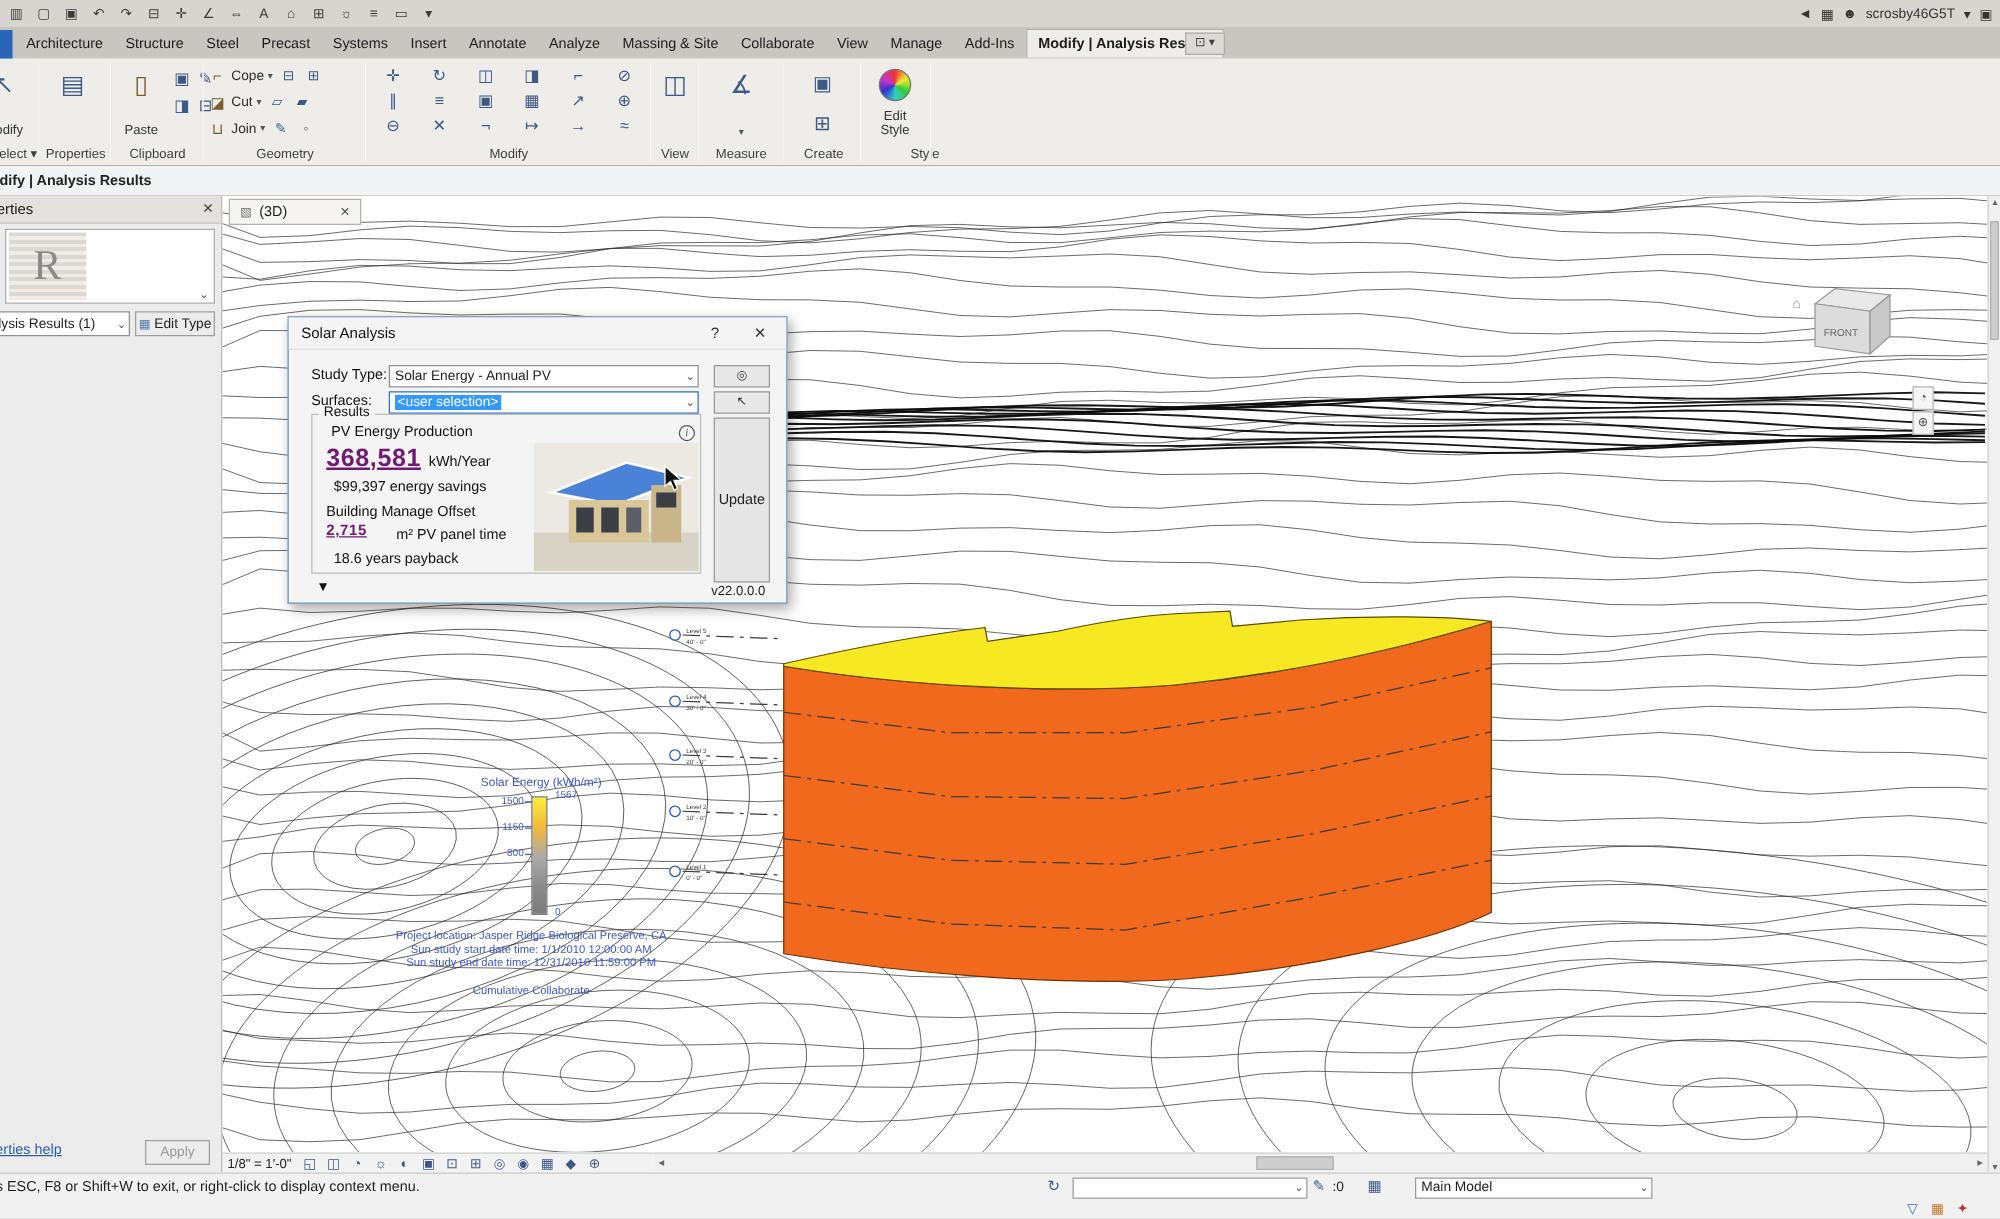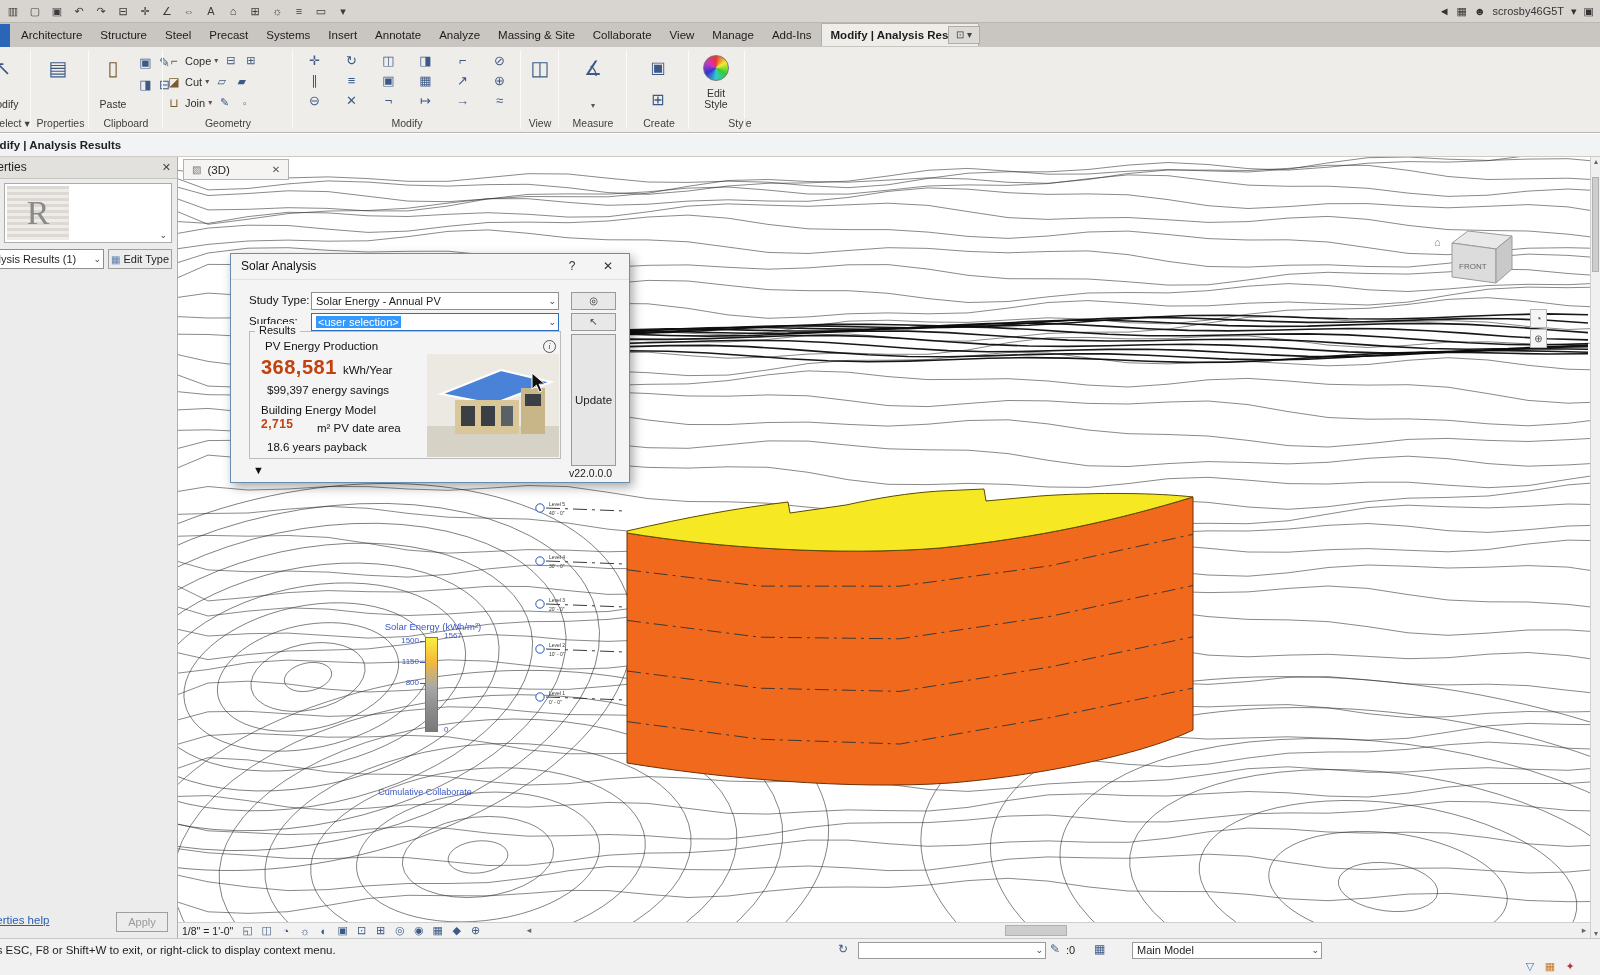--- a/index.html
+++ b/index.html
@@ -97,21 +97,21 @@
   .sbmini{position:absolute;top:21px;width:16px;text-align:center;font-size:11px;}
   
   #dialog{position:absolute;left:230px;top:253px;width:400px;height:230px;background:#f4f4f4;border:1px solid #6a8caf;box-shadow:3px 4px 10px rgba(0,0,0,0.35);}
   #dialog .dlg-title{position:absolute;left:0;top:0;width:100%;height:26px;background:#f4f4f4;border-bottom:1px solid #e0e0e0;}
   #dialog .dlg-title .t{position:absolute;left:10px;top:0;line-height:25px;font-size:12px;color:#111;}
   .dlg-btn{position:absolute;top:0;width:34px;height:25px;text-align:center;line-height:25px;font-size:12px;color:#333;}
   .dlg-label{position:absolute;font-size:11.5px;color:#111;}
   .sidebtn{position:absolute;left:340px;width:45px;height:18px;background:#e8e8e8;border:1px solid #9a9a9a;text-align:center;font-size:10px;line-height:16px;color:#333;}
   #results-box{position:absolute;left:18px;top:77px;width:312px;height:128px;border:1px solid #bcbcbc;}
   #results-lbl{position:absolute;left:24px;top:70px;background:#f4f4f4;padding:0 4px;font-size:11px;color:#111;}
-  .bignum{position:absolute;font-weight:bold;color:#c2410c;font-size:20px;letter-spacing:0.5px;}
+  .bignum{position:absolute;font-weight:bold;color:#701a75;font-size:20px;letter-spacing:0.5px;text-decoration:underline;}
   .rtext{position:absolute;font-size:11.5px;color:#111;}
   #update-btn{position:absolute;left:340px;top:80px;width:45px;height:132px;background:#e6e6e6;border:1px solid #9a9a9a;font-size:11.5px;color:#222;text-align:center;display:flex;align-items:center;justify-content:center;}
   #dlg-version{position:absolute;left:338px;top:213px;font-size:10.5px;color:#222;}
   #dlg-expander{position:absolute;left:22px;top:210px;font-size:11px;color:#111;}
   #info-ico{position:absolute;left:312px;top:86px;width:13px;height:13px;border:1px solid #555;border-radius:50%;
             font-size:9px;font-style:italic;text-align:center;line-height:11px;color:#555;font-family:"Liberation Serif",serif;}
   .sel-blue{background:#3399FF;color:#fff;padding:0 2px;}
   #cursor{position:absolute;left:531px;top:372px;z-index:50;}
 </style>
 </head>
@@ -386,20 +386,25 @@
       <div id="legend-ticks">
           <div class="ltick" style="left: 1px; top: 15.0619px;">1500</div>
           <div class="ltickline" style="left: 52px; top: 20.0619px;"></div>
           <div class="ltick" style="left: 1px; top: 36.2808px;">1150</div>
           <div class="ltickline" style="left: 52px; top: 41.2808px;"></div>
           <div class="ltick" style="left: 1px; top: 57.4997px;">800</div>
           <div class="ltickline" style="left: 52px; top: 62.4997px;"></div>
         </div>
     </div>
 
+    <div id="anno">
+        <div>Project location: Jasper Ridge Biological Preserve, CA</div>
+        <div>Sun study start date time: 1/1/2010 12:00:00 AM</div>
+        <div>Sun study end date time: 12/31/2010 11:59:00 PM</div>
+      </div>
     <div id="anno-cap">Cumulative Collaborate</div>
 
     <svg id="vcube" width="110" height="85" viewBox="0 0 110 85">
       <text x="6" y="34" font-size="11" fill="#8a8a8a">⌂</text>
       <polygon points="24,31 40,19 84,24 68,37" fill="#e9e9e9"></polygon>
       <polygon points="24,31 68,37 68,71 24,65" fill="#dcdcdc"></polygon>
       <polygon points="68,37 84,24 84,57 68,71" fill="#c9c9c9"></polygon>
       <text x="31" y="57" font-size="8" fill="#666">FRONT</text>
     </svg>
 
@@ -479,23 +484,23 @@
     <div class="sidebtn" style="top:59px;">↖</div>
 
     <div id="results-box"></div>
     <span id="results-lbl">Results</span>
     <div id="info-ico">i</div>
 
     <span class="rtext" style="left:34px;top:86px;">PV Energy Production</span>
     <span class="bignum" style="left:30px;top:102px;">368,581</span>
     <span class="rtext" style="left:112px;top:110px;">kWh/Year</span>
     <span class="rtext" style="left:36px;top:130px;">$99,397 energy savings</span>
-    <span class="rtext" style="left:30px;top:150px;">Building Energy Model</span>
+    <span class="rtext" style="left:30px;top:150px;">Building Manage Offset</span>
     <span class="bignum" style="left:30px;top:163px;font-size:12px;">2,715</span>
-    <span class="rtext" style="left:86px;top:168px;">m² PV date area</span>
+    <span class="rtext" style="left:86px;top:168px;">m² PV panel time</span>
     <span class="rtext" style="left:36px;top:187px;">18.6 years payback</span>
 
     <svg style="position:absolute;left:196px;top:100px;" width="132" height="103" viewBox="0 0 132 103">
       <rect width="132" height="103" fill="#ece9e2"></rect>
       <rect y="72" width="132" height="31" fill="#d6d2c6"></rect>
       <polygon points="14,40 74,16 124,28 66,50" fill="#4a82d8" stroke="#fff" stroke-width="2"></polygon>
       <rect x="28" y="46" width="64" height="34" fill="#d9c79a"></rect>
       <rect x="94" y="34" width="24" height="46" fill="#c9b688"></rect>
       <rect x="34" y="52" width="14" height="20" fill="#3a3f46"></rect>
       <rect x="54" y="52" width="14" height="20" fill="#3a3f46"></rect>

